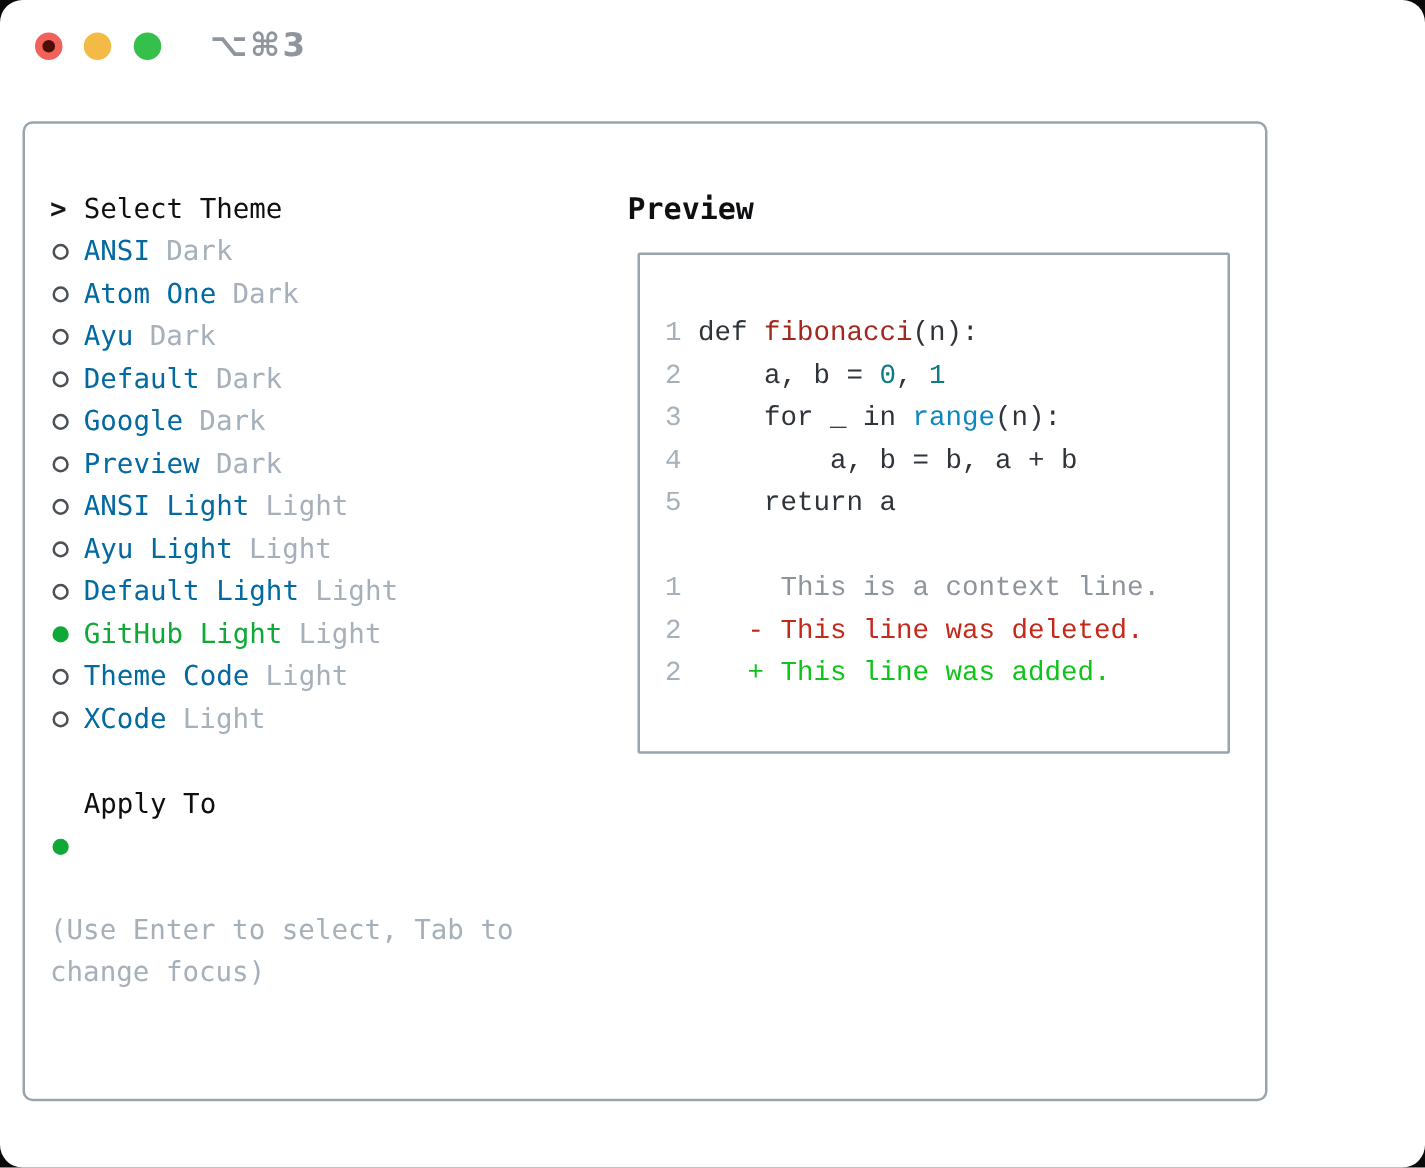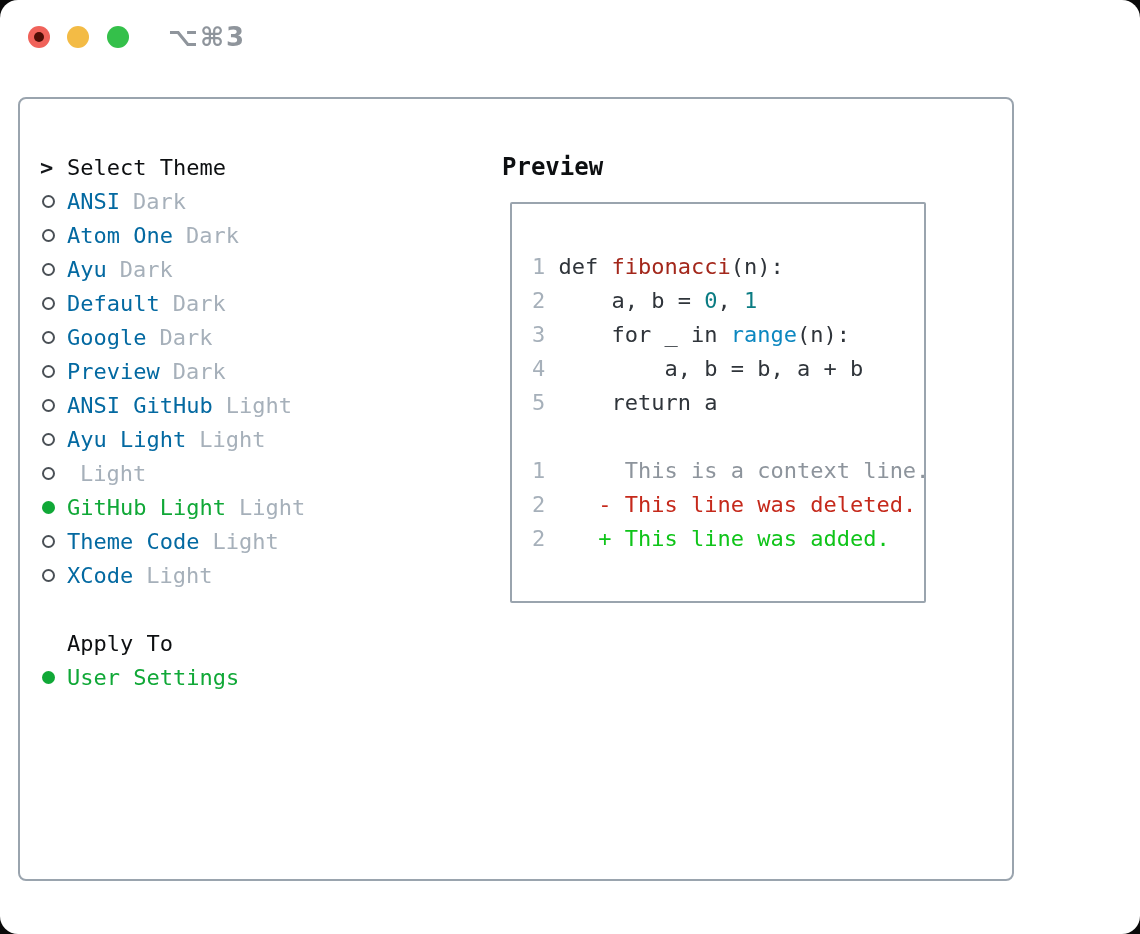--- a/index.html
+++ b/index.html
@@ -52,23 +52,24 @@
   .hint{
     font-size:22px;line-height:34px;color:var(--muted);width:29ch;
     white-space:normal;
   }
   
   .preview-title{
     position:absolute;left:482px;top:51px;height:34px;display:flex;
     align-items:center;font-size:24px;font-weight:bold;color:#0d0f11;
   }
   .preview-box{
-    position:absolute;left:490px;top:103px;width:416px;height:401px;
+    position:absolute;left:490px;top:103px;width:474px;height:401px;
     border:2px solid var(--border);border-radius:2px;background:#fff;
     box-sizing:border-box;
+    font-family:Liberation Mono, monospace;
   }
   .code{
     position:absolute;left:20px;top:46px;font-size:22px;line-height:34px;
     white-space:pre;
   }
   .code .pv-line{height:34px;}
 </style>
 </head>
 <body style="--tl-red: #f0625a; --tl-yellow: #f3bb45; --tl-green: #34c04a; --border: #9aa4ae; --muted: #a6b0ba; --green: #10a837;">
 
@@ -131,34 +132,35 @@
             <span class="marker">
               <span class="radio"></span>
             </span>
             <span class="t-name">Preview</span>
             <span class="t-tag">Dark</span>
           </div>
           <div class="row">
             <span class="marker">
               <span class="radio"></span>
             </span>
-            <span class="t-name">ANSI GitHub</span>
+            <span class="t-name">ANSI Light</span>
             <span class="t-tag">Light</span>
           </div>
           <div class="row">
             <span class="marker">
               <span class="radio"></span>
             </span>
             <span class="t-name">Ayu Light</span>
             <span class="t-tag">Light</span>
           </div>
           <div class="row">
             <span class="marker">
               <span class="radio"></span>
             </span>
+            <span class="t-name">Default Light</span>
             <span class="t-tag">Light</span>
           </div>
           <div class="row">
             <span class="marker">
               <span class="radio on"></span>
             </span>
             <span class="t-name sel">GitHub Light</span>
             <span class="t-tag">Light</span>
           </div>
           <div class="row">
@@ -182,26 +184,26 @@
       <div class="row">
         <span class="marker"></span>
         <span class="hdr">Apply To</span>
       </div>
 
       <div id="apply-list">
           <div class="row">
             <span class="marker">
               <span class="radio on"></span>
             </span>
-            <span class="t-name sel">User Settings</span>
           </div>
         </div>
 
       <div class="spacer"></div>
 
+      <div class="hint">(Use Enter to select, Tab to change focus)</div>
     </div>
 
     <div class="preview-title">Preview</div>
 
     <div class="preview-box">
       <div class="code" id="code-preview"><div class="pv-line"><span style="color: rgb(166, 176, 186);">1 </span><span style="color: rgb(47, 52, 58);">def </span><span style="color: rgb(163, 39, 27);">fibonacci</span><span style="color: rgb(47, 52, 58);">(n):</span></div><div class="pv-line"><span style="color: rgb(166, 176, 186);">2 </span><span style="color: rgb(47, 52, 58);">    a, b = </span><span style="color: rgb(11, 124, 131);">0</span><span style="color: rgb(47, 52, 58);">, </span><span style="color: rgb(11, 124, 131);">1</span></div><div class="pv-line"><span style="color: rgb(166, 176, 186);">3 </span><span style="color: rgb(47, 52, 58);">    for _ in </span><span style="color: rgb(12, 135, 192);">range</span><span style="color: rgb(47, 52, 58);">(n):</span></div><div class="pv-line"><span style="color: rgb(166, 176, 186);">4 </span><span style="color: rgb(47, 52, 58);">        a, b = b, a + b</span></div><div class="pv-line"><span style="color: rgb(166, 176, 186);">5 </span><span style="color: rgb(47, 52, 58);">    return a</span></div><div class="pv-line"></div><div class="pv-line"><span style="color: rgb(166, 176, 186);">1 </span><span style="color: rgb(141, 148, 156);">     This is a context line.</span></div><div class="pv-line"><span style="color: rgb(166, 176, 186);">2 </span><span style="color: rgb(47, 52, 58);">   </span><span style="color: rgb(197, 41, 27);">- This line was deleted.</span></div><div class="pv-line"><span style="color: rgb(166, 176, 186);">2 </span><span style="color: rgb(47, 52, 58);">   </span><span style="color: rgb(15, 196, 25);">+ This line was added.</span></div></div>
     </div>
 
   </div>
 </div>

